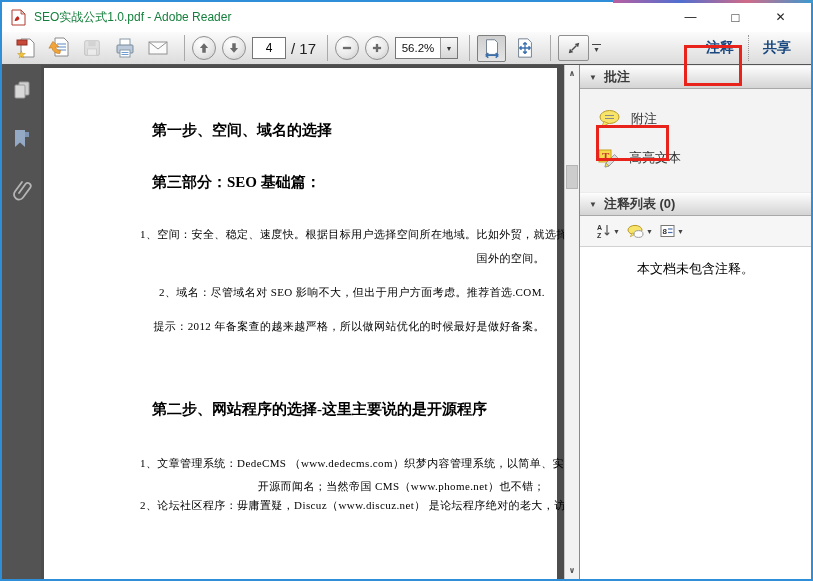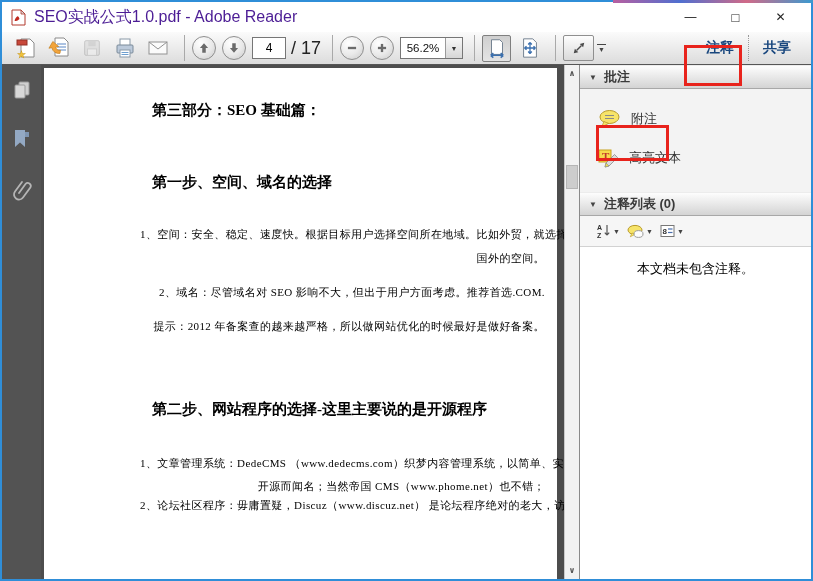--- a/index.html
+++ b/index.html
@@ -5,41 +5,41 @@
   * { margin:0; padding:0; box-sizing:border-box; }
   body { font-family:"Liberation Sans","DejaVu Sans",sans-serif; background:#888; }
   .screen { position:relative; width:813px; height:581px; background:#fff; overflow:hidden; }
   .wallpaper-strip { position:absolute; top:0; right:0; width:200px; height:3px;
       background:linear-gradient(90deg,#b85fa0,#4f6fd0,#d06a88,#3a9ad0); z-index:9; }
   .window { position:absolute; inset:0; border:2px solid #2f8ed8; display:flex; flex-direction:column; background:#fff; }
 
   
   .titlebar { height:30px; background:#fff; display:flex; align-items:center; padding:0 8px; flex:0 0 auto; }
   .pdf-app-icon { width:17px; height:17px; margin-right:7px; flex:0 0 auto; }
-  .title-text { font-size:16px; color:#4c1d95; }
+  .title-text { font-size:12px; color:#15803d; }
   .tb-spacer { flex:1; }
   .win-ctrl { width:45px; height:26px; display:flex; align-items:center; justify-content:center; font-size:12px; color:#222; cursor:default; }
   .win-ctrl.max { font-size:13px; }
 
   
   .menubar { height:24px; background:#f0f0f0; display:flex; align-items:center; padding:0 8px; font-size:12px; color:#000; flex:0 0 auto; }
   .menu-item { padding:3px 8px; }
   .menu-close { margin-left:auto; font-size:11px; font-weight:bold; color:#222; padding:0 6px; }
 
   
   .toolbar { height:33px; background:linear-gradient(#fbfbfb,#dcdcdc); border-bottom:1px solid #555;
       display:flex; align-items:center; padding:0 10px; flex:0 0 auto; }
   .tb-btn { width:28px; height:27px; display:flex; align-items:center; justify-content:center; margin-right:5px; border-radius:2px; }
   .tb-btn.disabled { opacity:.5; }
   .tb-sep { width:1px; height:26px; background:#a9a9a9; margin:0 7px; }
   .circle-btn { width:24px; height:24px; border-radius:50%; border:1px solid #8f8f8f;
       background:radial-gradient(circle at 35% 28%, #ffffff 0%, #e9e9e9 55%, #c9c9c9 100%);
       display:flex; align-items:center; justify-content:center; margin-right:6px; }
   .page-input { width:34px; height:22px; border:1px solid #767676; text-align:center; font-size:12px; margin-right:5px; background:#fff; font-family:inherit; }
-  .page-total { font-size:18px; color:#222; margin-right:4px; white-space:nowrap; }
+  .page-total { font-size:15px; color:#222; margin-right:4px; white-space:nowrap; }
   .zoom-combo { display:flex; height:22px; border:1px solid #767676; background:#fff; margin-right:4px; }
   .zoom-value { width:44px; display:flex; align-items:center; justify-content:center; font-size:11.5px; color:#111; }
   .zoom-arrow { width:17px; border-left:1px solid #9a9a9a; background:linear-gradient(#f8f8f8,#d6d6d6);
       display:flex; align-items:center; justify-content:center; font-size:7px; color:#333; }
   .fit-btn { width:29px; height:27px; display:flex; align-items:center; justify-content:center; margin-right:4px; }
   .fit-btn.pressed { border:1px solid #7f7f7f; background:linear-gradient(#cfcfcf,#e4e4e4); border-radius:2px; }
   .mode-btn { width:31px; height:26px; border:1px solid #8f8f8f; border-radius:2px;
       background:linear-gradient(#fdfdfd,#d9d9d9); display:flex; align-items:center; justify-content:center; margin-right:3px; }
   .tool-chevron { display:flex; flex-direction:column; align-items:center; margin-right:4px; }
   .tool-chevron .bar { width:9px; height:1px; background:#444; margin-bottom:2px; }
@@ -235,22 +235,22 @@
           <path d="M3 2 h10 v17 l-5 -4.5 -5 4.5 z" fill="#93a9c4"></path>
           <path d="M13 4 h4 v5 h-4 z" fill="#7e95b2"></path>
         </svg>
         <svg class="nav-icon" width="22" height="26" viewBox="0 0 22 26">
           <path d="M8 16 l6.5 -9 a3 3 0 0 1 5 3.2 l-7.5 10.3 a5 5 0 0 1 -8 -6 l7 -9.5" fill="none" stroke="#b5b5b5" stroke-width="1.8" stroke-linecap="round"></path>
         </svg>
       </div>
 
       <div class="doc-area">
         <div class="page">
+          <div class="doc-h h2">第一步、空间、域名的选择</div>
           <div class="doc-h h1">第三部分：SEO 基础篇：</div>
-          <div class="doc-h h2">第一步、空间、域名的选择</div>
           <div class="doc-line first mt35">1、空间：安全、稳定、速度快。根据目标用户选择空间所在地域。比如外贸，就选择</div>
           <div class="doc-line mt9">国外的空间。</div>
           <div class="doc-line first mt19">2、域名：尽管域名对 SEO 影响不大，但出于用户方面考虑。推荐首选.COM.</div>
           <div class="doc-line first mt19">提示：2012 年备案查的越来越严格，所以做网站优化的时候最好是做好备案。</div>
           <div class="doc-h h3">第二步、网站程序的选择-这里主要说的是开源程序</div>
           <div class="doc-line first mt37">1、文章管理系统：DedeCMS （www.dedecms.com）织梦内容管理系统，以简单、实用、</div>
           <div class="doc-line mt8">开源而闻名；当然帝国 CMS（www.phome.net）也不错；</div>
           <div class="doc-line first mt12">2、论坛社区程序：毋庸置疑，Discuz（www.discuz.net） 是论坛程序绝对的老大，访</div>
 
         </div>

